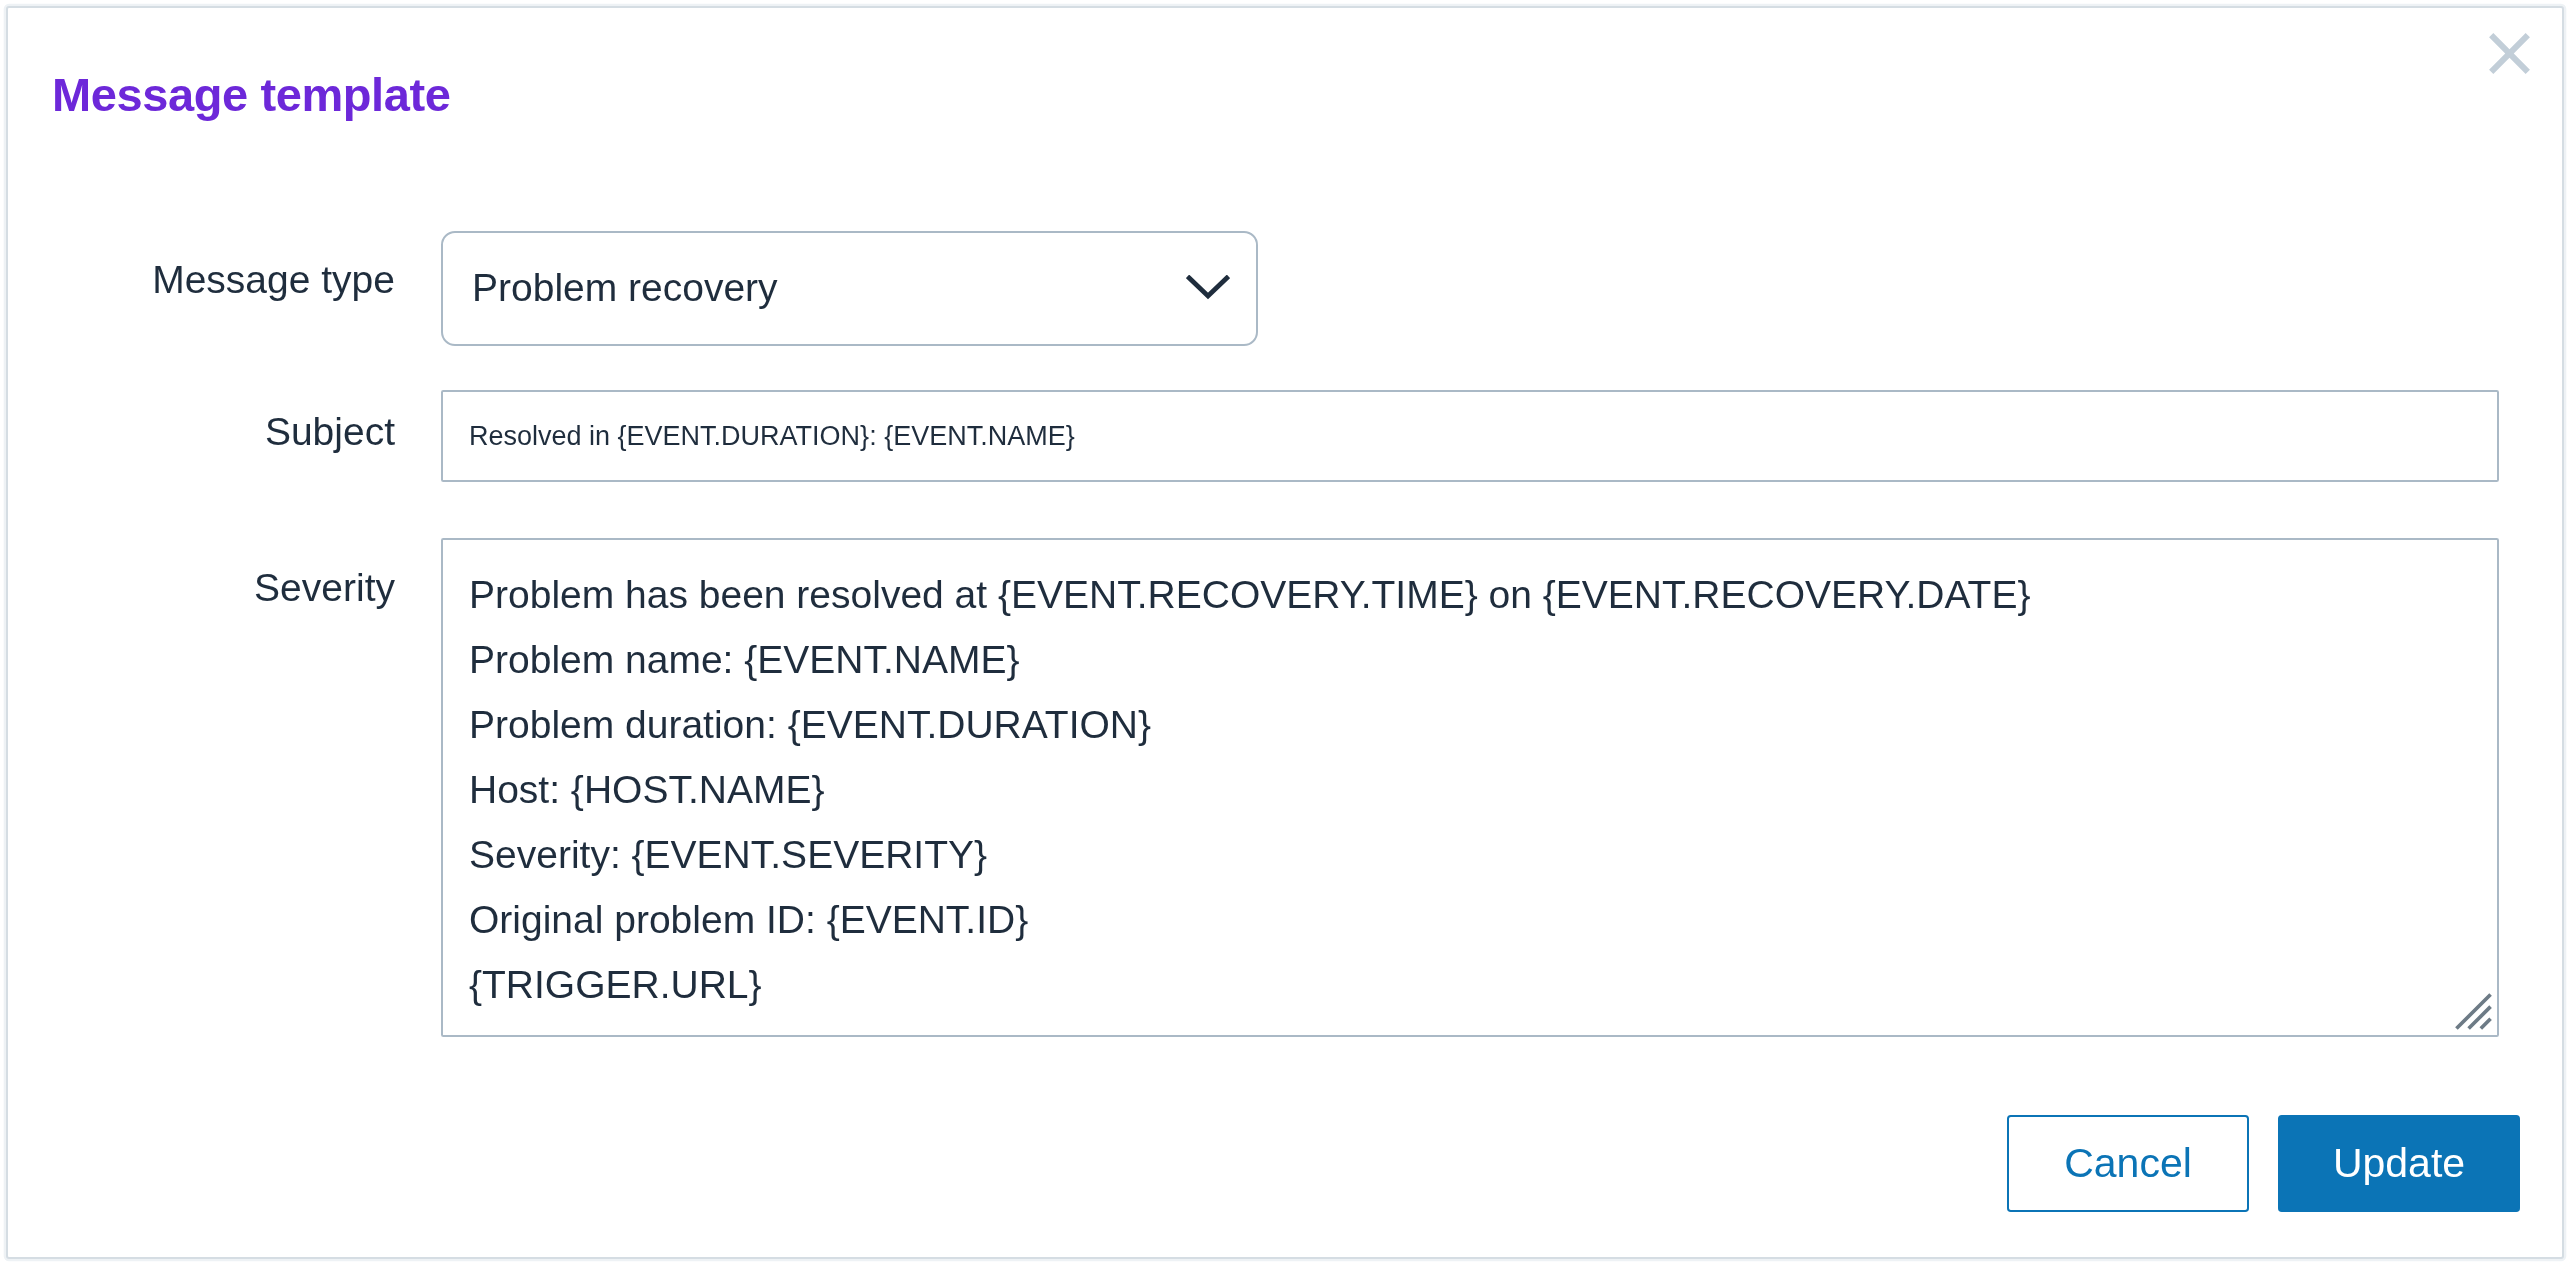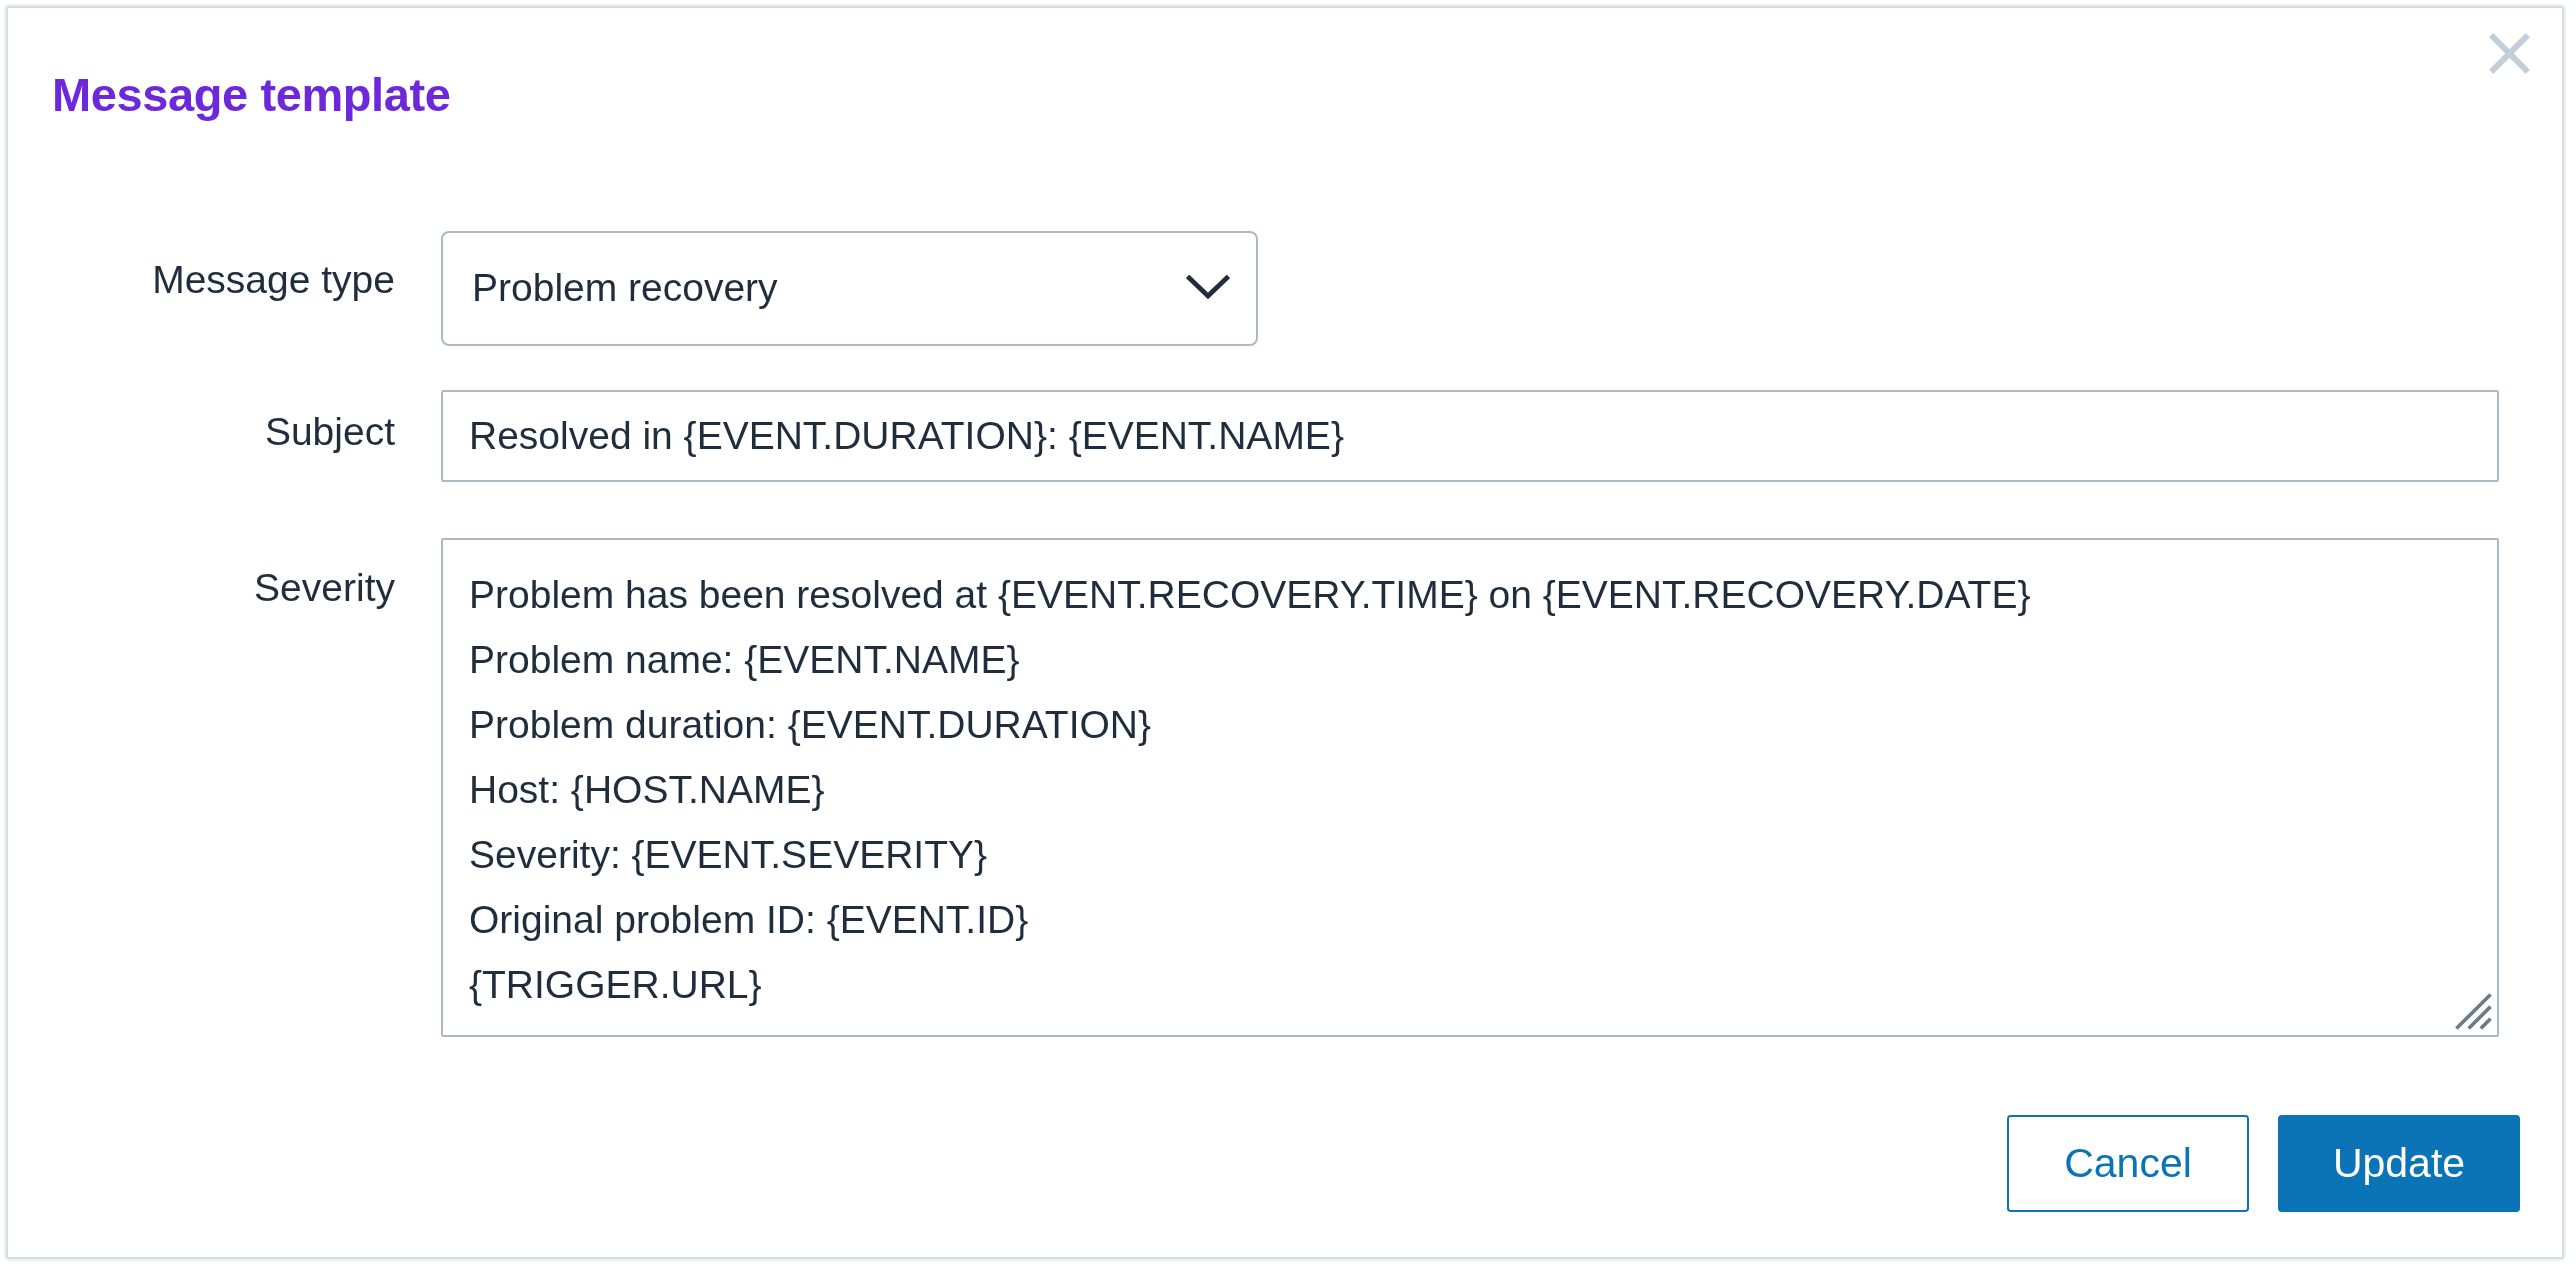--- a/index.html
+++ b/index.html
@@ -77,21 +77,21 @@
   
   .select-box {
     position: absolute;
     left: 433px;
     top: 223px;
     width: 817px;
     height: 115px;
     box-sizing: border-box;
     background: #ffffff;
     border: 2.3px solid #aab9c6;
-    border-radius: 8px;
+    border-radius: 14px;
     cursor: pointer;
   }
   .select-value {
     position: absolute;
     left: 29px;
     top: 0;
     height: 110px;
     line-height: 110px;
     font-size: 39px;
     color: #1f2d3d;
@@ -112,21 +112,21 @@
     position: absolute;
     left: 433px;
     top: 382px;
     width: 2058px;
     height: 92px;
     box-sizing: border-box;
     background: #ffffff;
     border: 2.3px solid #aab9c6;
     border-radius: 2.3px;
     font-family: "Liberation Sans", sans-serif;
-    font-size: 39px;
+    font-size: 27px;
     color: #1f2d3d;
     padding: 0 26px;
     outline: none;
   }
 
   
   .message-wrap {
     position: absolute;
     left: 433px;
     top: 530px;

